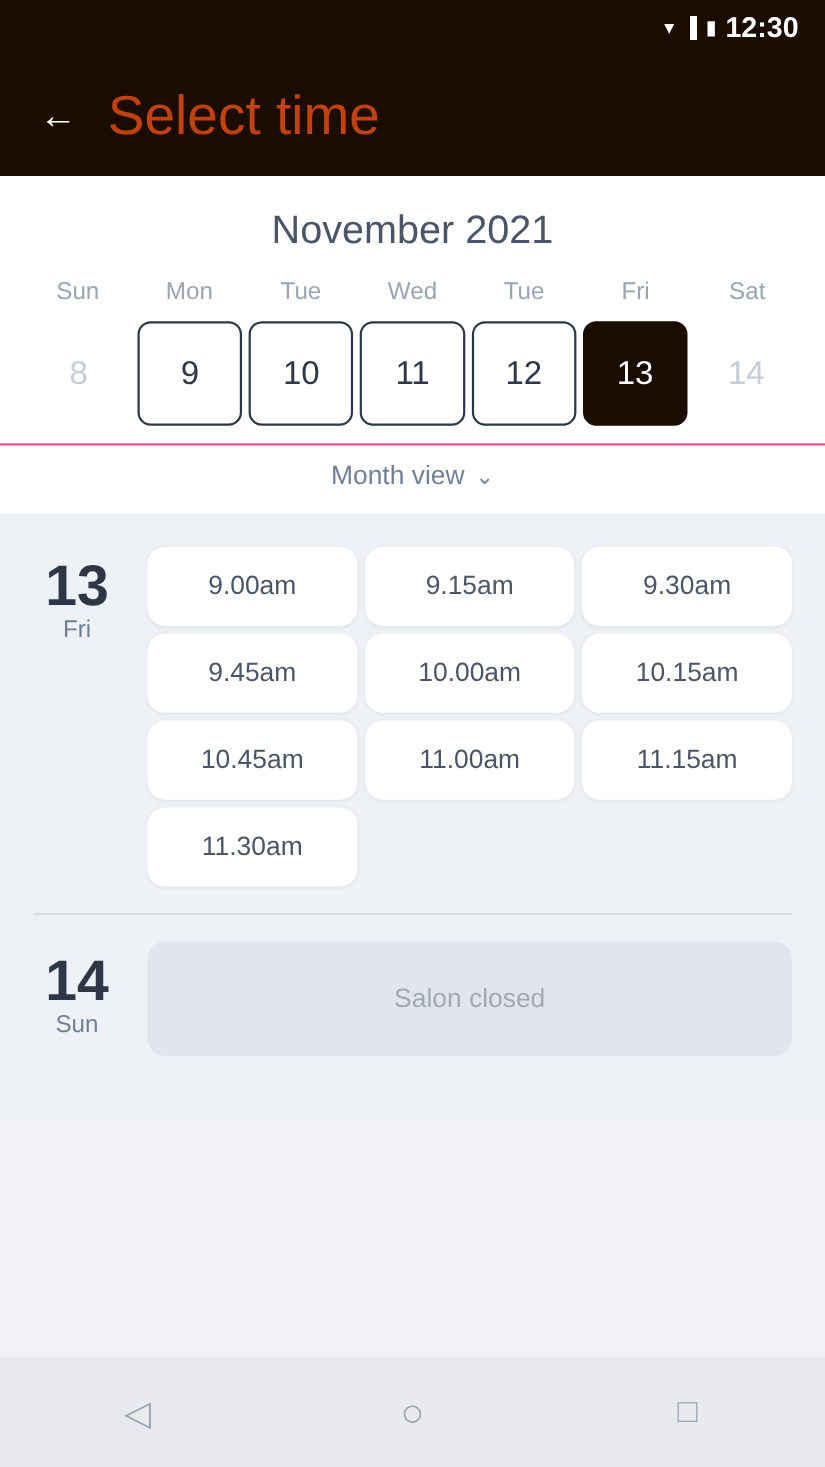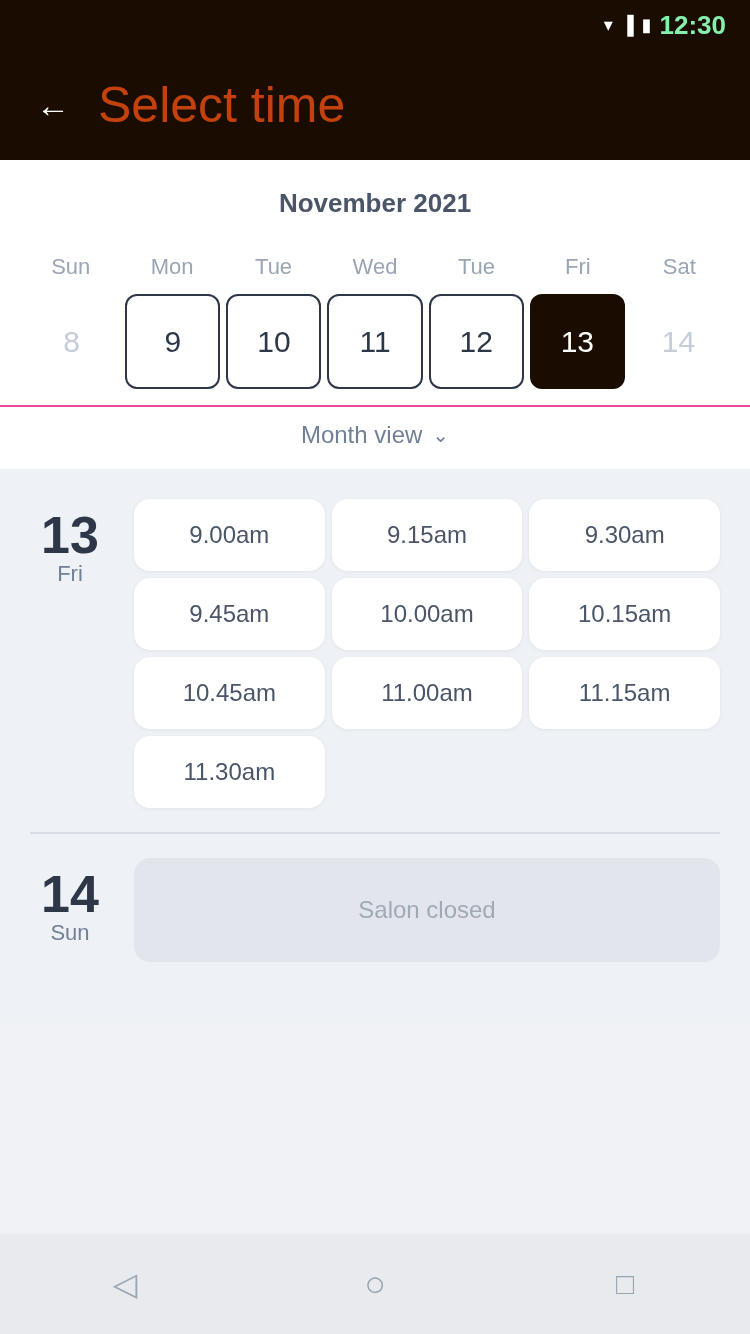--- a/index.html
+++ b/index.html
@@ -23,21 +23,21 @@
       justify-content: flex-end;
       padding-right: 24px;
       gap: 10px;
     }
     .status-bar-icons {
       display: flex;
       align-items: center;
       gap: 8px;
     }
     .status-time {
-      color: #86efac;
+      color: #ffffff;
       font-size: 26px;
       font-weight: 600;
     }
     .status-icon {
       color: white;
       font-size: 18px;
     }
 
     
     .header {
@@ -61,24 +61,24 @@
       font-weight: 400;
     }
 
     
     .calendar-section {
       background: white;
       padding: 28px 20px 0 20px;
     }
     .month-title {
       text-align: center;
-      font-size: 26px;
-      font-weight: 700;
+      font-size: 36px;
+      font-weight: 400;
       color: #4a5568;
-      margin-bottom: 29px;
+      margin-bottom: 16px;
     }
 
     
     .weekday-row {
       display: grid;
       grid-template-columns: repeat(7, 1fr);
       text-align: center;
       margin-bottom: 8px;
     }
     .weekday-cell {

